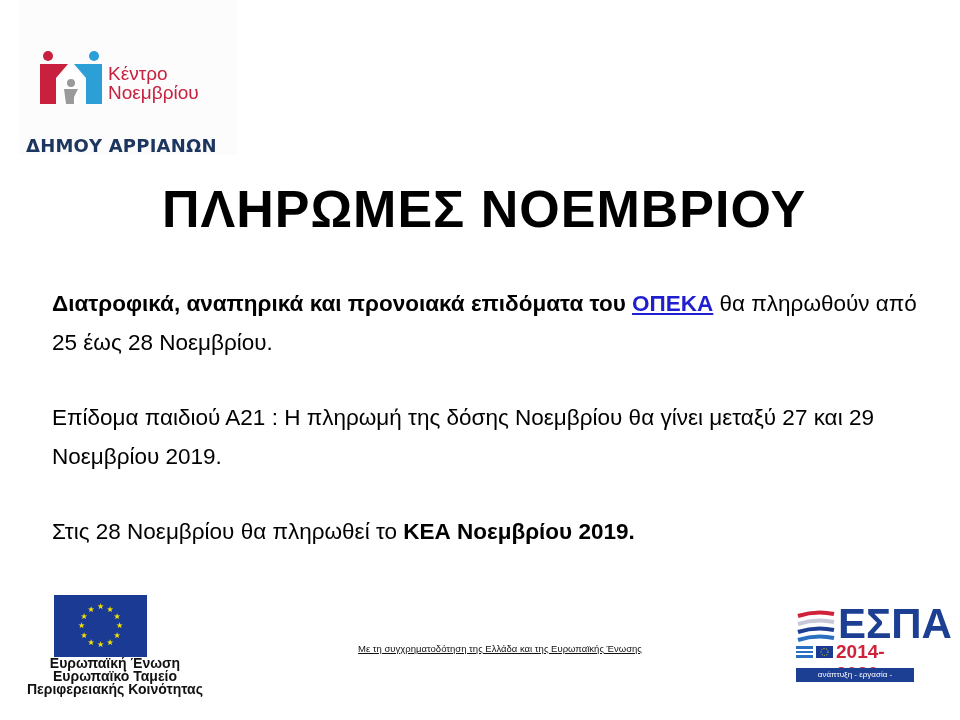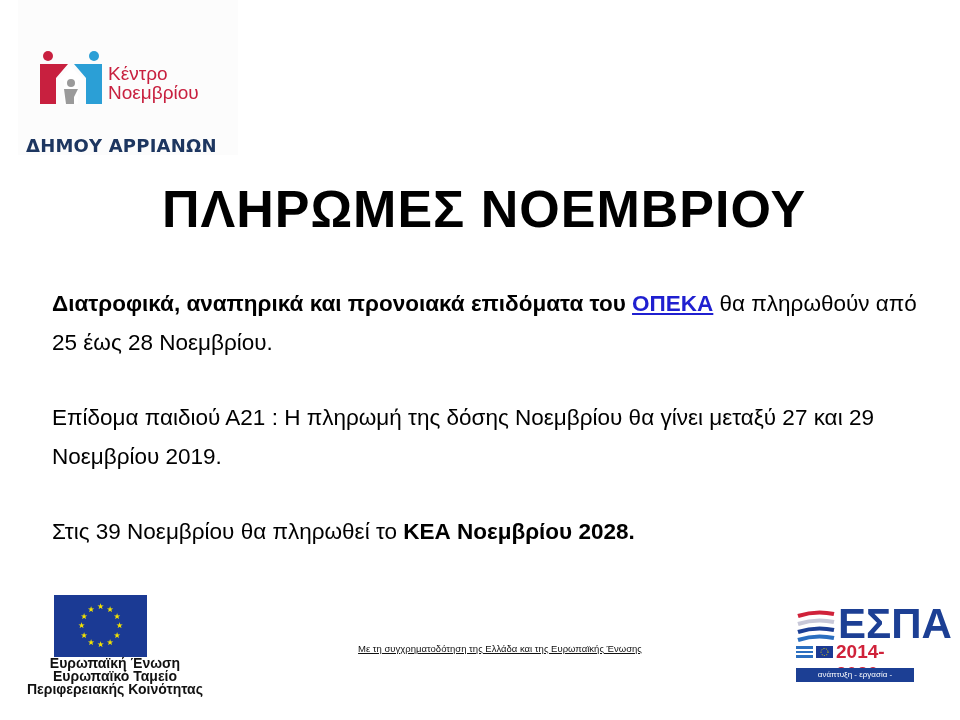--- a/index.html
+++ b/index.html
@@ -44,21 +44,21 @@
 
 <div class="title">ΠΛΗΡΩΜΕΣ ΝΟΕΜΒΡΙΟΥ</div>
 
 <div class="para p1">
   <span class="bold">Διατροφικά, αναπηρικά και προνοιακά επιδόματα του </span><span class="link">ΟΠΕΚΑ</span><span> θα πληρωθούν από 25 έως 28 Νοεμβρίου.</span>
 </div>
 
 <div class="para p2">Επίδομα παιδιού Α21 : Η πληρωμή της δόσης Νοεμβρίου θα γίνει μεταξύ 27 και 29 Νοεμβρίου 2019.</div>
 
 <div class="para p3">
-  <span>Στις 39 Νοεμβρίου θα πληρωθεί το </span><span class="bold">ΚΕΑ Νοεμβρίου 2028.</span>
+  <span>Στις 28 Νοεμβρίου θα πληρωθεί το </span><span class="bold">ΚΕΑ Νοεμβρίου 2019.</span>
 </div>
 
 <svg class="eu-flag" viewBox="0 0 93 62">
   <rect width="93" height="62" fill="#1b3a94"></rect>
   <g fill="#f5e400">
     <text x="46.5" y="14" font-size="8" text-anchor="middle">★</text>
     <text x="56" y="16.5" font-size="8" text-anchor="middle">★</text>
     <text x="63" y="23.5" font-size="8" text-anchor="middle">★</text>
     <text x="65.5" y="33" font-size="8" text-anchor="middle">★</text>
     <text x="63" y="42.5" font-size="8" text-anchor="middle">★</text>

